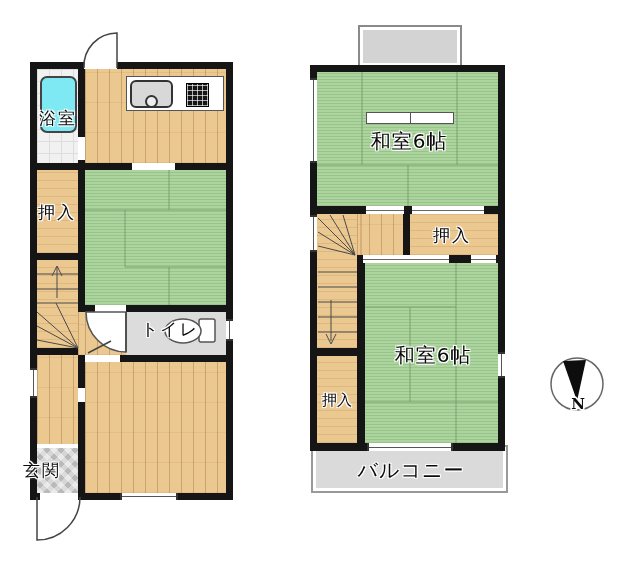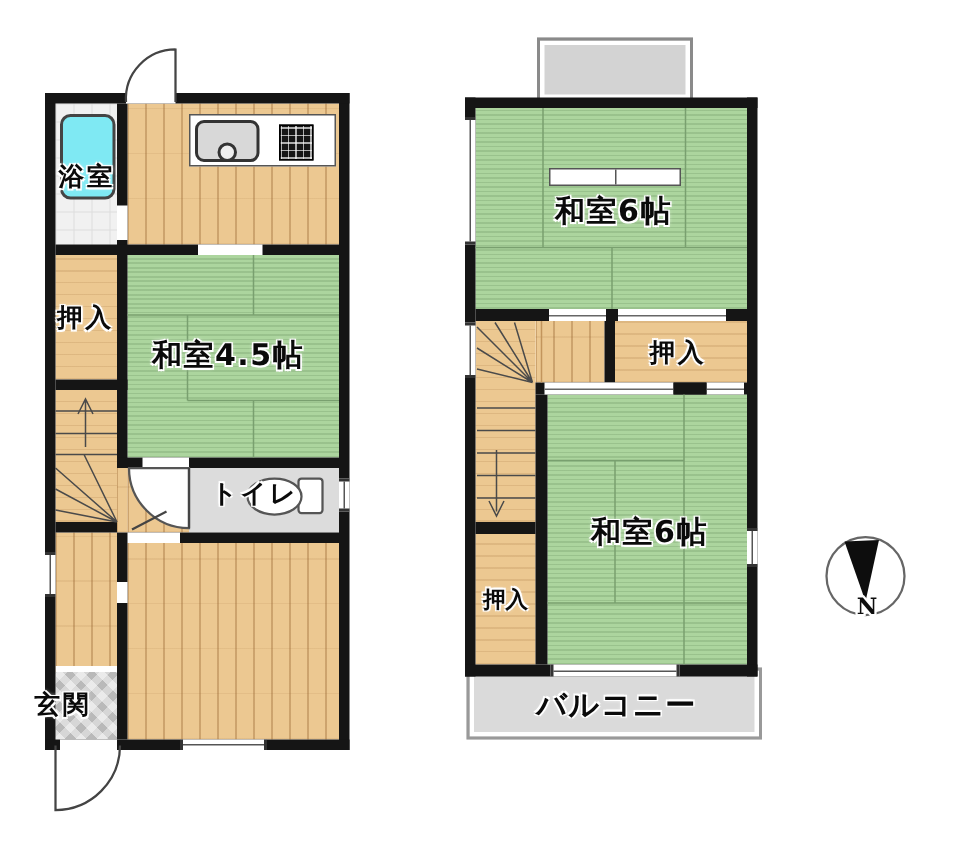--- a/index.html
+++ b/index.html
@@ -46,21 +46,21 @@
     background-image:linear-gradient(#555,#555);background-size:1px 100%;background-position:center;background-repeat:no-repeat;}
   .pillar{background:var(--wall);z-index:5;}
   
   .overlay{position:absolute;left:0;top:0;z-index:5;pointer-events:none;}
   .tat{stroke:var(--tatami-line);stroke-width:1;fill:none;}
   .stair{stroke:#4a4a4a;stroke-width:1;fill:none;}
   .edge{stroke:var(--wood-line);stroke-width:1;fill:none;}
   .arc{stroke:#444;stroke-width:1.5;fill:none;}
   .fix{stroke:#555;stroke-width:1.5;fill:#fff;}
   
-  .lbl{position:absolute;z-index:6;transform:translate(-50%,-50%);font-weight:bold;color:#0a0a0a;
+  .lbl{position:absolute;z-index:6;transform:translate(-50%,-50%);font-weight:normal;color:#0a0a0a;
     white-space:nowrap;letter-spacing:1px;
     text-shadow:-1px -1px 0 #fff,1px -1px 0 #fff,-1px 1px 0 #fff,1px 1px 0 #fff,0 0 3px #fff;}
   .lbl-lg{font-size:20px;}
   .lbl-md{font-size:17px;letter-spacing:2px;}
   .lbl-sm{font-size:15px;letter-spacing:0;}
   .compass-n{font-family:"DejaVu Serif","Liberation Serif",serif;font-weight:bold;}
 </style>
 </head>
 <body>
 
@@ -164,21 +164,20 @@
     </g>
     <g>
       <circle cx="577" cy="384" r="26" fill="#fff" stroke="#666" stroke-width="1.5"></circle>
       <polygon points="577,401 563,361 586,360" fill="#0d0d0d"></polygon>
       <text class="compass-n" x="578" y="409" text-anchor="middle" font-size="15" fill="#0d0d0d" stroke="#fff" stroke-width="3" paint-order="stroke">N</text>
     </g>
   </svg>
 
   <div class="lbl lbl-md" style="left:58px;top:118px">浴室</div>
   <div class="lbl lbl-md" style="left:57px;top:212px">押入</div>
-  <div class="lbl lbl-lg" style="left:152px;top:237px">和室4.5帖</div>
   <div class="lbl lbl-md" style="left:170px;top:329px">トイレ</div>
   <div class="lbl lbl-md" style="left:42px;top:470px">玄関</div>
   <div class="lbl lbl-lg" style="left:409px;top:141px">和室6帖</div>
   <div class="lbl lbl-md" style="left:452px;top:235px">押入</div>
   <div class="lbl lbl-lg" style="left:433px;top:355px">和室6帖</div>
   <div class="lbl lbl-sm" style="left:337px;top:400px">押入</div>
   <div class="lbl lbl-lg" style="left:411px;top:470px">バルコニー</div>
 
 </div>
 

